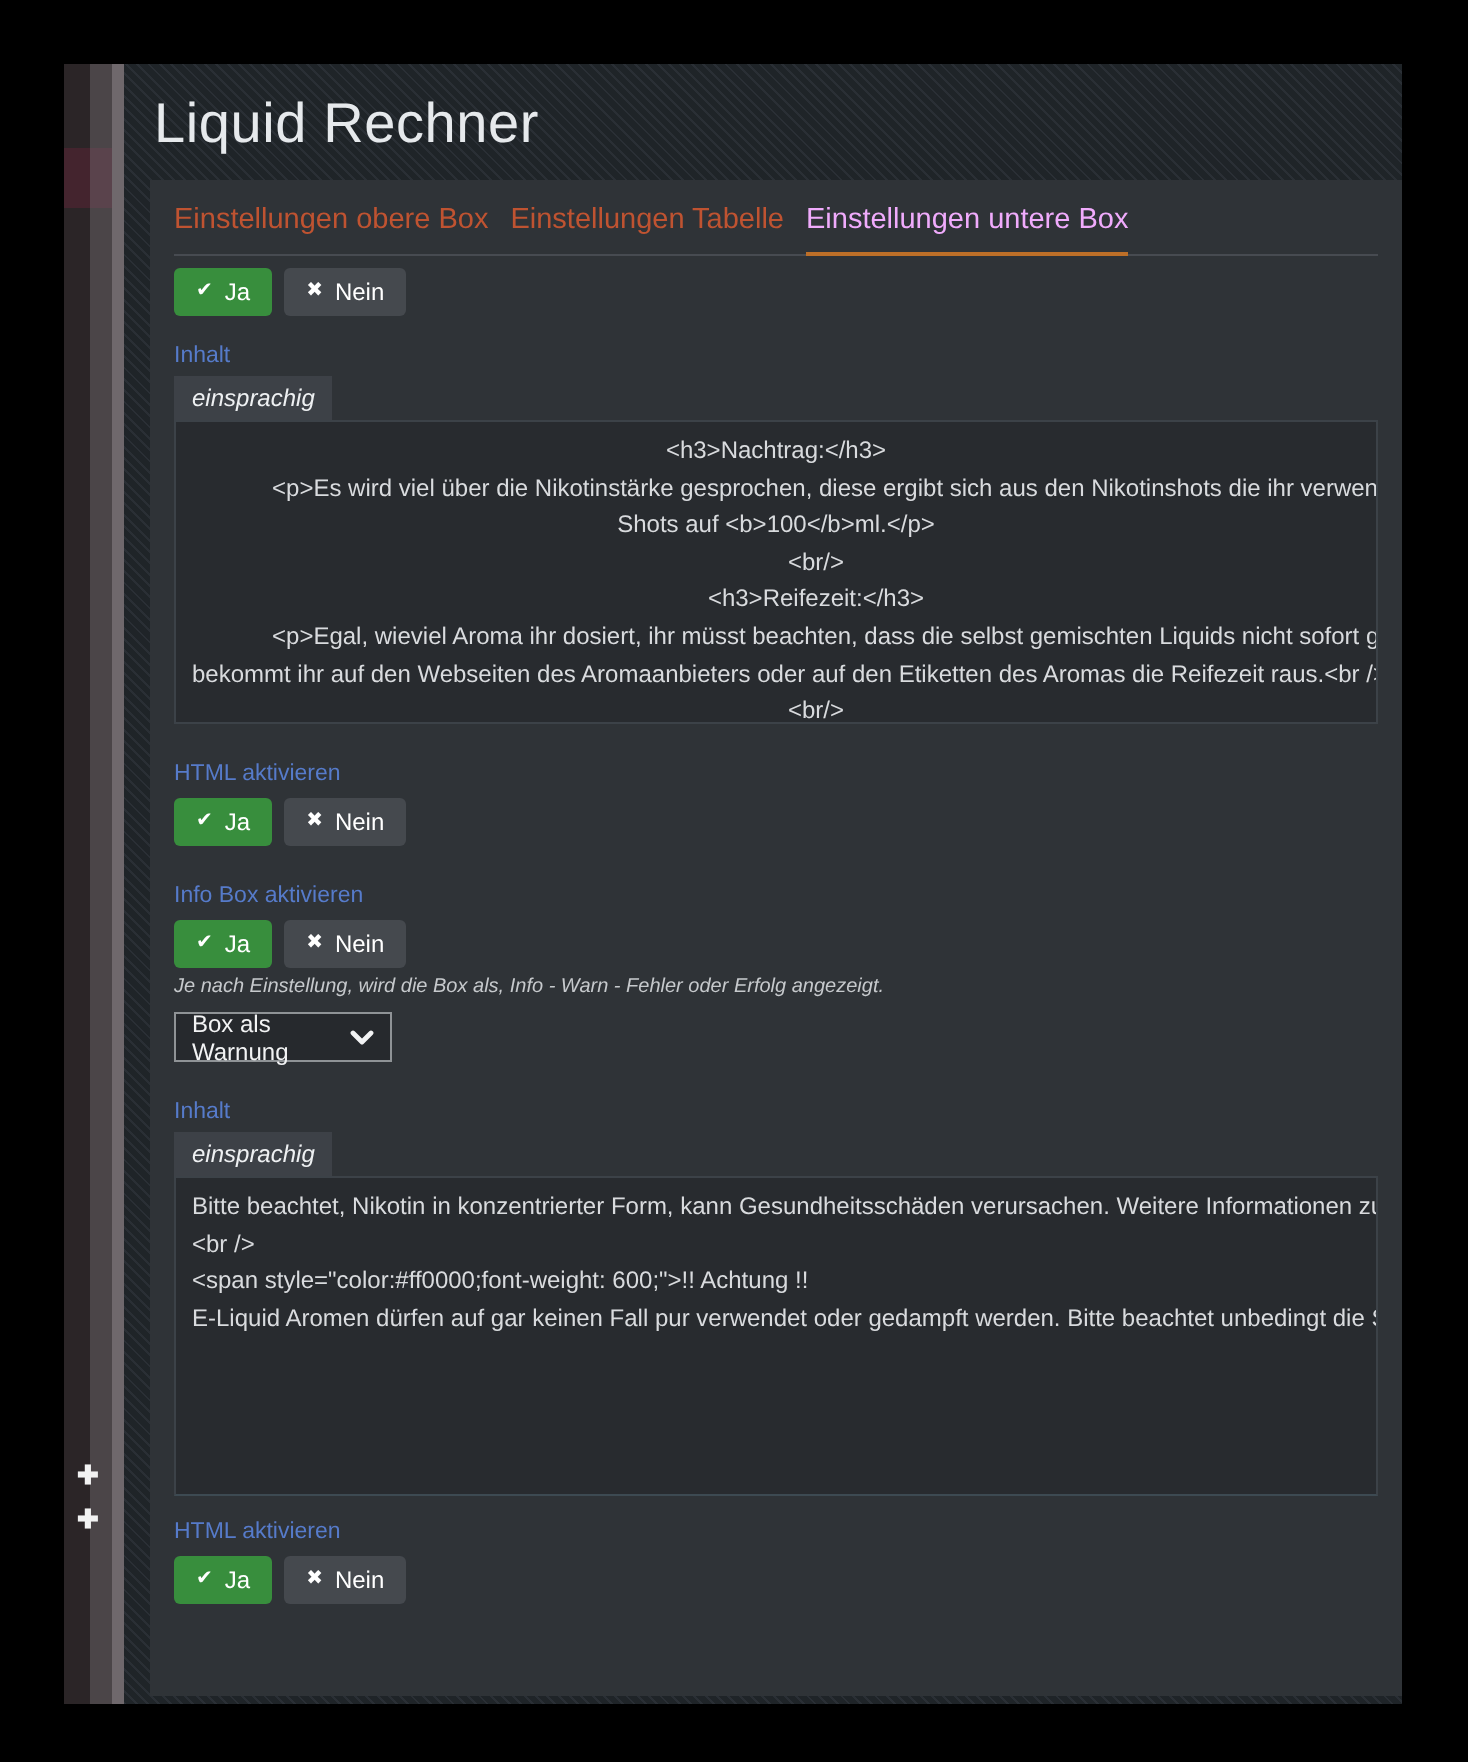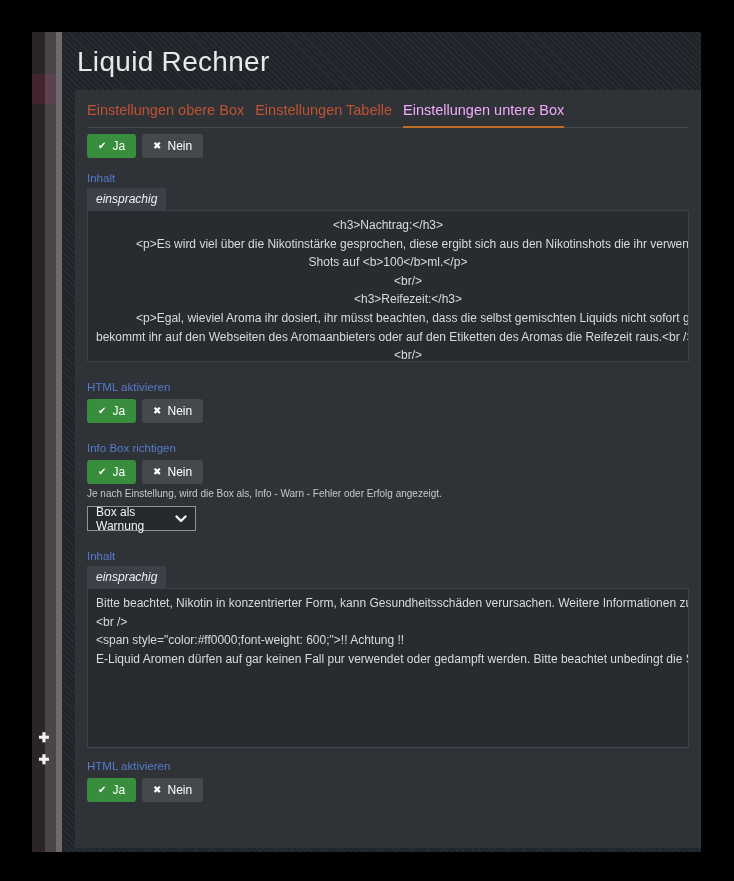--- a/index.html
+++ b/index.html
@@ -51,21 +51,21 @@
 
   .lang-tab { display: inline-block; margin-top: 4px; background: #3d4147; color: #eef0f2;
     font-size: 12px; padding: 4px 9px 4px 9px; cursor: pointer; font-style: italic; }
   .code-area { display: block; width: 100%; background: #282b2f; color: #d9dbde;
     border: 1px solid #3c4248; font-family: "Liberation Sans", sans-serif; font-size: 12px;
     line-height: 1.55; padding: 5px 8px; resize: none; overflow: hidden;
     white-space: pre; tab-size: 12; outline: none; }
   .code-1 { height: 152px; text-align: center; }
   .code-2 { height: 160px; border-bottom-color: #3d4a52; }
 
-  .help-text { font-size: 10px; color: #c6c9cc; margin-top: 4px; }
+  .help-text { font-size: 10px; color: #c6c9cc; margin-top: 4px; font-style: italic; }
 
   .select-box { margin-top: 7px; width: 109px; height: 25px; background: #26292d;
     border: 1px solid #8f9396; color: #f2f3f4; font-size: 12px; display: inline-flex;
     align-items: center; justify-content: space-between; padding: 0 8px; cursor: pointer; }
   .select-box svg { flex: 0 0 auto; }
 </style>
 </head>
 <body>
 
 <div class="window">
@@ -124,21 +124,21 @@
           <span class="ico">✔</span>
           <span>Ja</span>
         </button>
         <button class="btn btn-no">
           <span class="ico">✖</span>
           <span>Nein</span>
         </button>
       </div>
 
       
-      <div class="field-label mt-lg">Info Box richtigen</div>
+      <div class="field-label mt-lg">Info Box aktivieren</div>
       <div class="btn-row">
         <button class="btn btn-yes">
           <span class="ico">✔</span>
           <span>Ja</span>
         </button>
         <button class="btn btn-no">
           <span class="ico">✖</span>
           <span>Nein</span>
         </button>
       </div>

